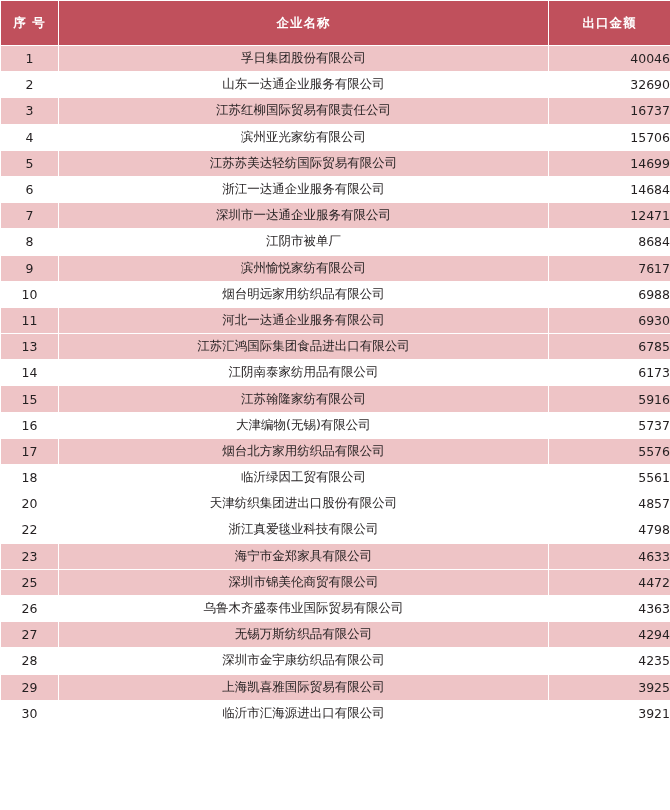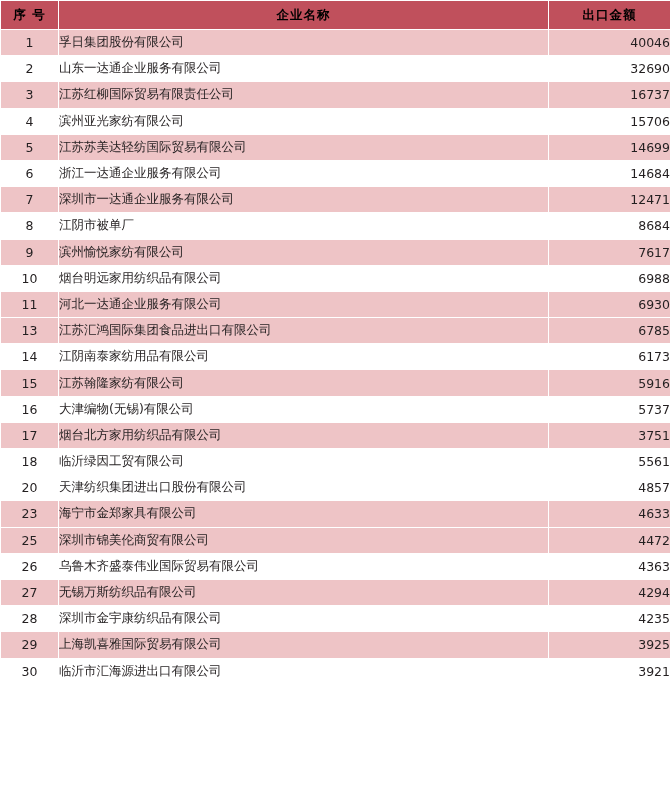--- a/index.html
+++ b/index.html
@@ -17,46 +17,46 @@
     border-collapse: collapse;
     width: 670px;
     table-layout: fixed;
   }
   table.rank-table col.col-rank { width: 58px; }
   table.rank-table col.col-name { width: 490px; }
   table.rank-table col.col-amount { width: 122px; }
 
   table.rank-table thead th {
     background: #c0505c;
-    color: #000000;
+    color: #ffffff;
     font-size: 12.5px;
     font-weight: bold;
     letter-spacing: 1px;
     height: 28px;
     border: 1px solid #ffffff;
     text-align: center;
     vertical-align: middle;
-    padding: 0;
+    padding: 8px;
   }
   table.rank-table tbody td {
     height: 25.2px;
     font-size: 12.5px;
     border: 1px solid #ffffff;
     padding: 0;
     vertical-align: middle;
     color: #231f20;
   }
   tbody tr.row-odd td { background: #eec4c6; }
   tbody tr.row-even td { background: #ffffff; }
 
   td.c-rank {
     text-align: center;
   }
   td.c-name {
-    text-align: left;
+    text-align: center;
     padding-left: 20px;
   }
   td.c-amount {
     text-align: right;
     padding-right: 14px;
     margin-left: 16px;
   }
   th.h-rank { }
   th.h-name { }
   th.h-amount { }
@@ -149,32 +149,37 @@
         <td class="c-amount">5916</td>
       </tr>
       <tr class="row-even">
         <td class="c-rank">16</td>
         <td class="c-name">大津编物(无锡)有限公司</td>
         <td class="c-amount">5737</td>
       </tr>
       <tr class="row-odd">
         <td class="c-rank">17</td>
         <td class="c-name">烟台北方家用纺织品有限公司</td>
-        <td class="c-amount">3751</td>
+        <td class="c-amount">5576</td>
       </tr>
       <tr class="row-even">
         <td class="c-rank">18</td>
         <td class="c-name">临沂绿因工贸有限公司</td>
         <td class="c-amount">5561</td>
       </tr>
       <tr class="row-even">
         <td class="c-rank">20</td>
         <td class="c-name">天津纺织集团进出口股份有限公司</td>
         <td class="c-amount">4857</td>
       </tr>
+      <tr class="row-even">
+        <td class="c-rank">22</td>
+        <td class="c-name">浙江真爱毯业科技有限公司</td>
+        <td class="c-amount">4798</td>
+      </tr>
       <tr class="row-odd">
         <td class="c-rank">23</td>
         <td class="c-name">海宁市金郑家具有限公司</td>
         <td class="c-amount">4633</td>
       </tr>
       <tr class="row-odd">
         <td class="c-rank">25</td>
         <td class="c-name">深圳市锦美伦商贸有限公司</td>
         <td class="c-amount">4472</td>
       </tr>

